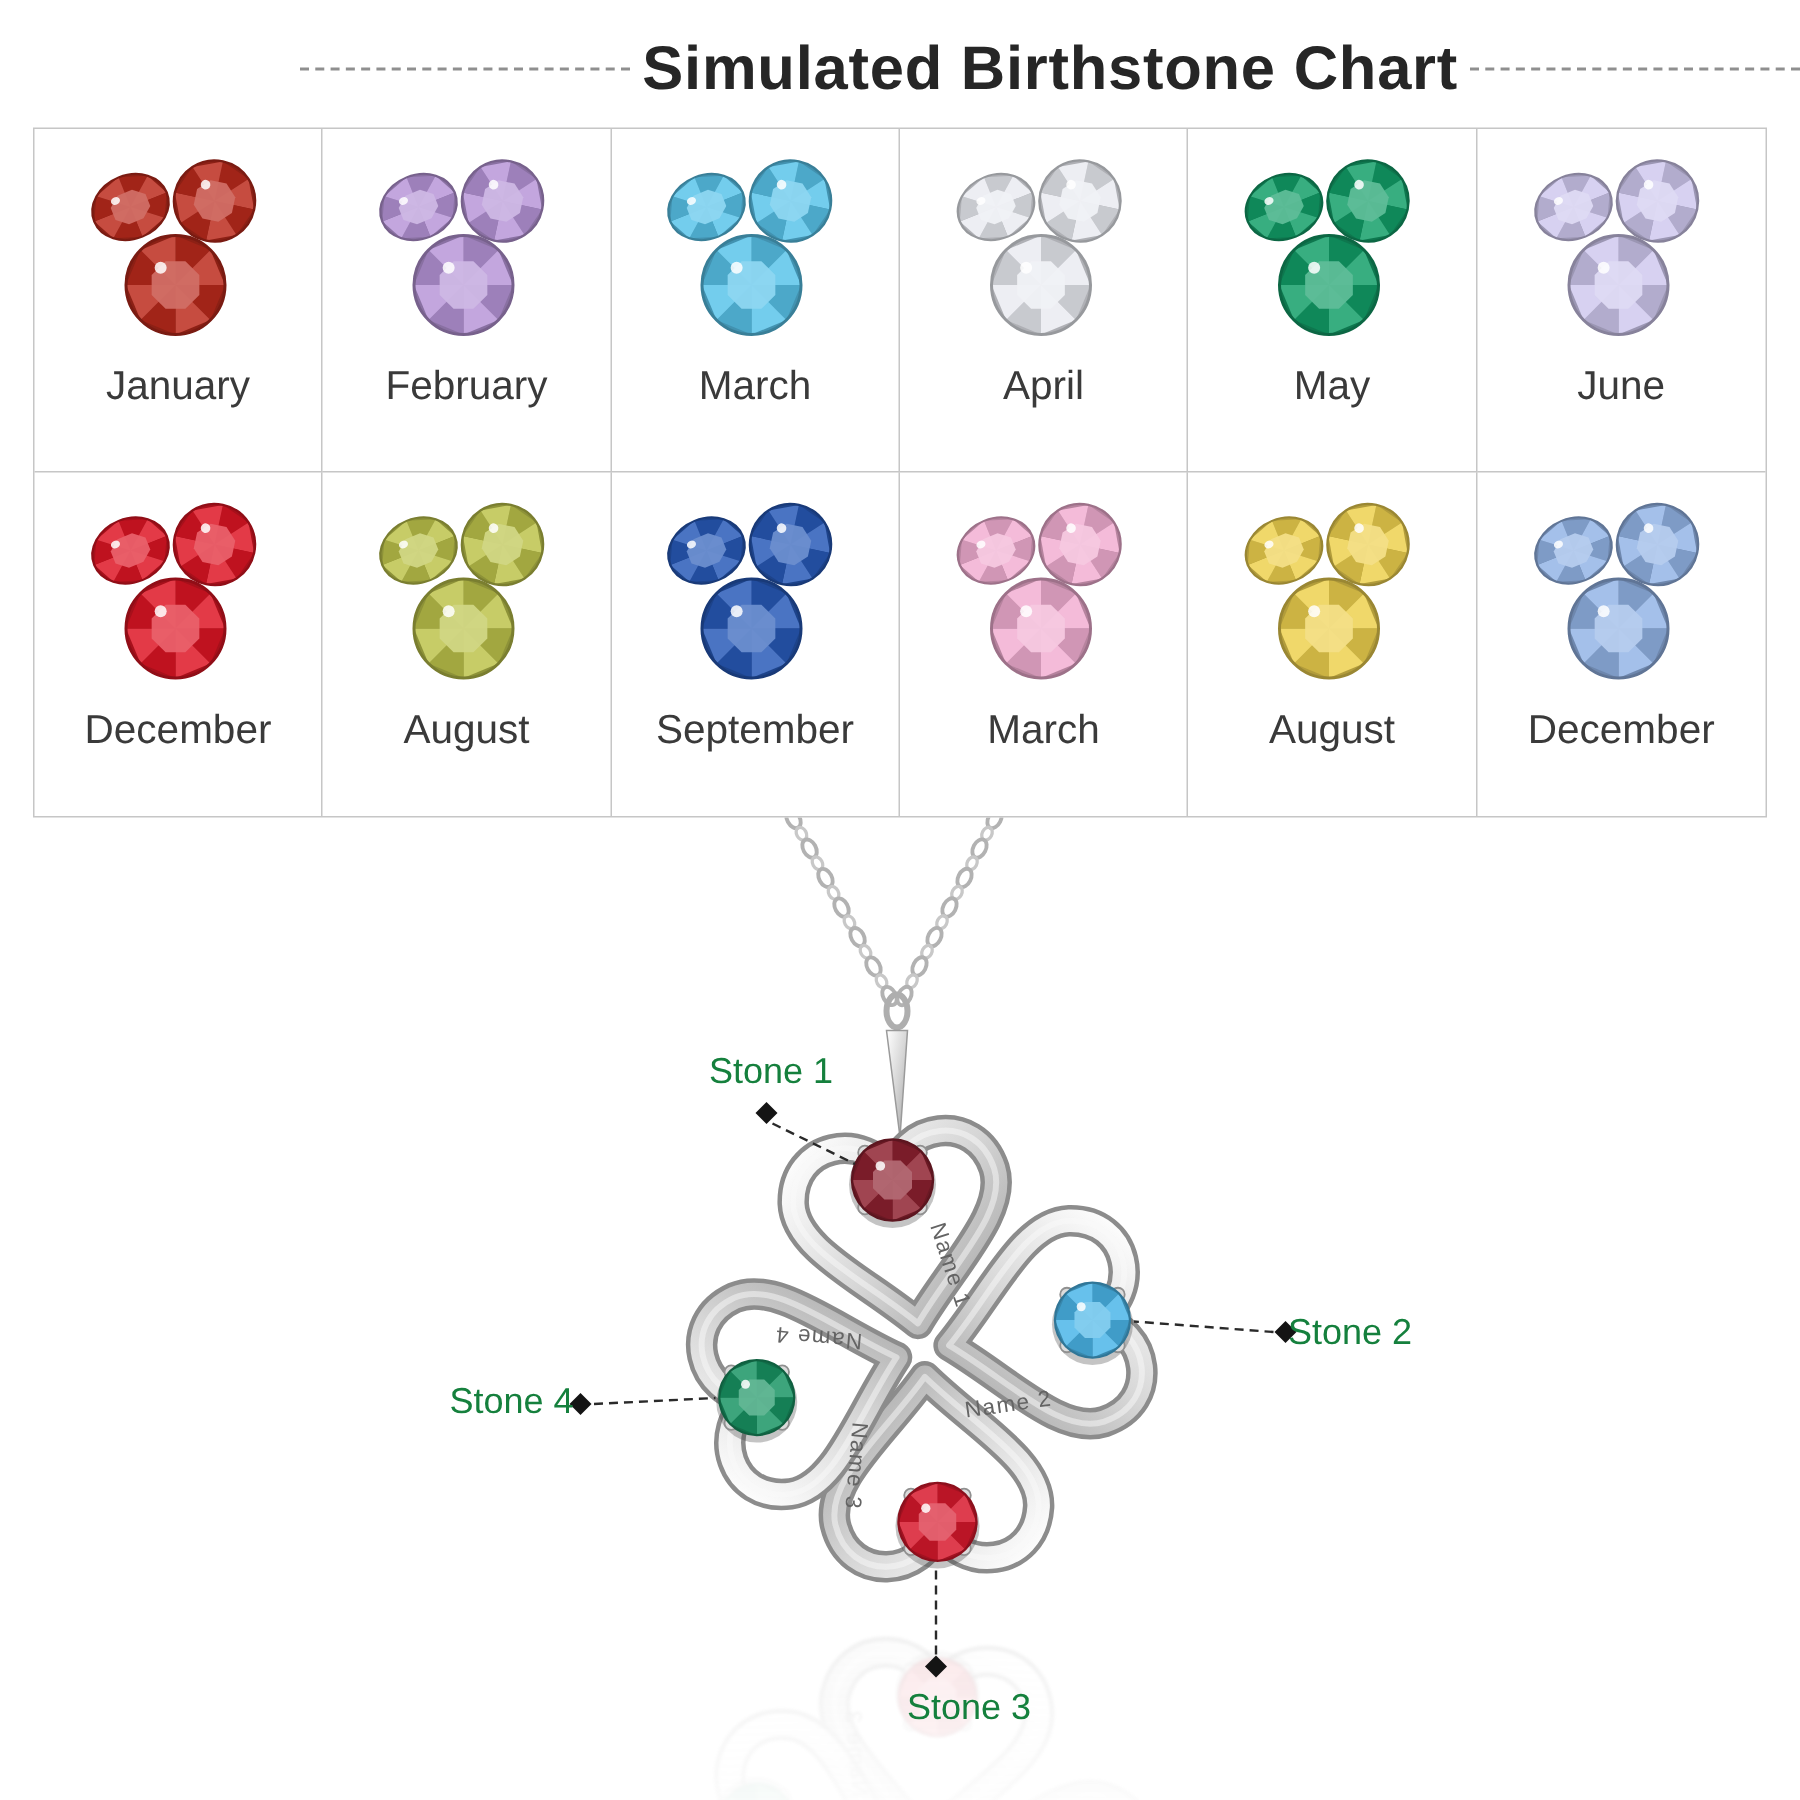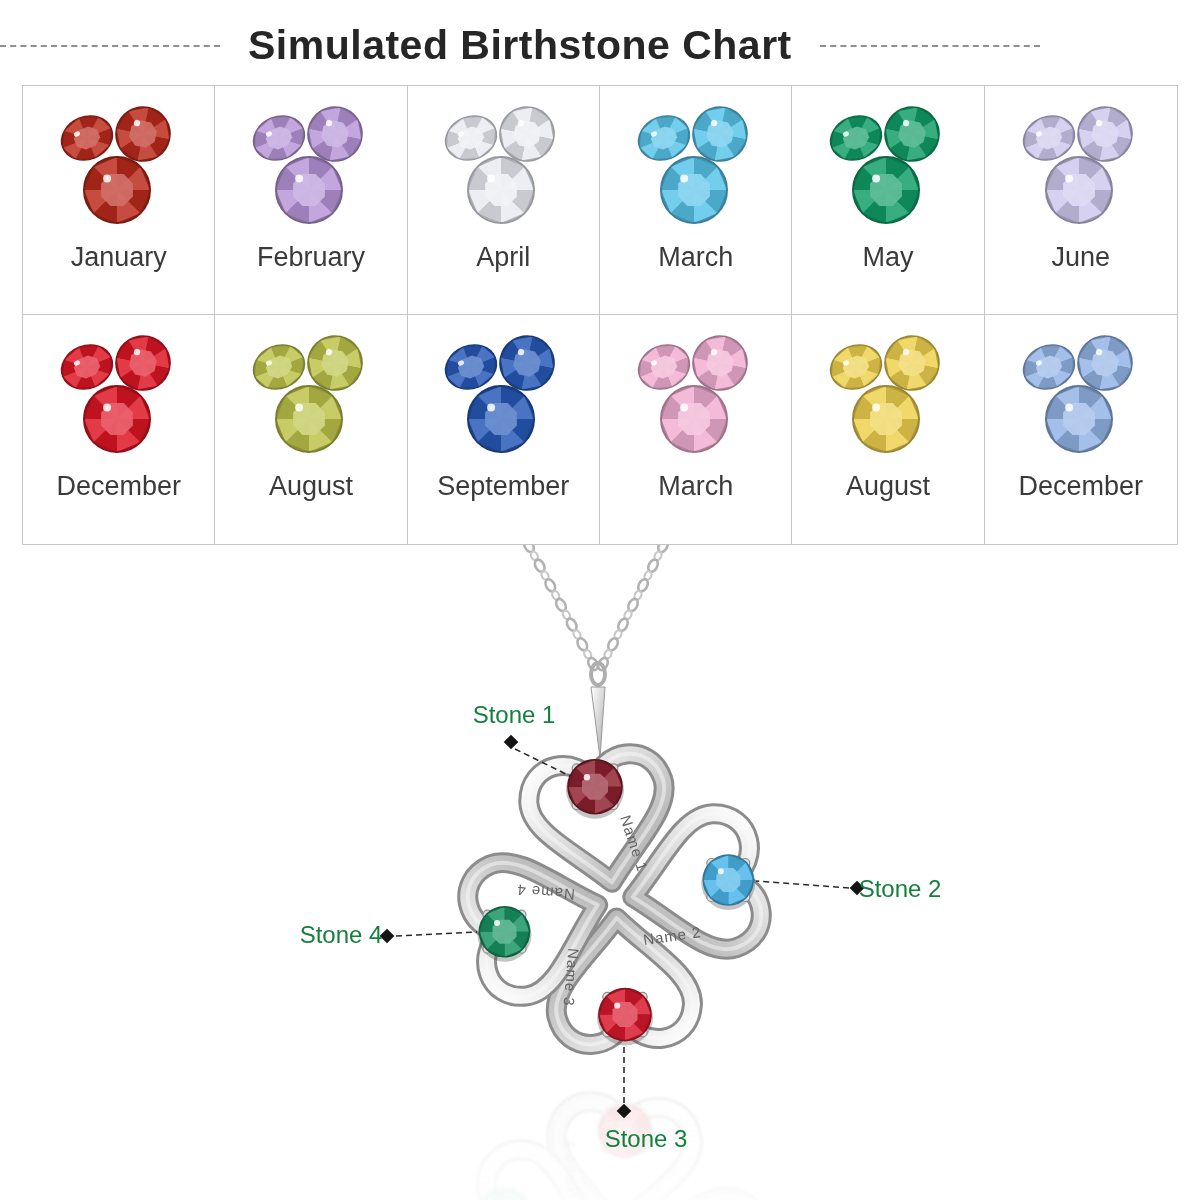--- a/index.html
+++ b/index.html
@@ -1,21 +1,21 @@
 <!DOCTYPE html>
 <html><head>
 <meta charset="utf-8">
 <style>
   *{margin:0;padding:0;box-sizing:border-box}
   html,body{width:1200px;height:1200px;background:#fff;overflow:hidden}
   body{font-family:"Liberation Sans",sans-serif;position:relative}
   .canvas{position:absolute;inset:0;background:#fff}
 
   
-  .header{position:absolute;top:22px;left:0;width:100%;display:flex;align-items:center;justify-content:flex-start;gap:28px;z-index:5}
+  .header{position:absolute;top:22px;left:0;width:100%;display:flex;align-items:center;justify-content:flex-end;gap:8px;z-index:5}
   .dash{width:220px;height:0;border-top:2px dashed #8f8f8f}
   .title{font-size:41px;font-weight:600;color:#262626;letter-spacing:.5px}
 
   
   .grid{position:absolute;left:22px;top:85px;width:1156px;height:460px;display:grid;
         grid-template-columns:repeat(6,1fr);grid-template-rows:repeat(2,1fr);
         border:1px solid #c6c6c6;background:#fff;z-index:4}
   .cell{border-right:1px solid #c6c6c6;border-bottom:1px solid #c6c6c6;display:flex;
         flex-direction:column;align-items:center;padding-top:12px}
   .cell:nth-child(6n){border-right:none}
@@ -143,20 +143,67 @@
             <polygon points="6.6,-15.9 15.9,-6.6 15.9,6.6 6.6,15.9 -6.6,15.9 -15.9,6.6 -15.9,-6.6 -6.6,-15.9" fill="rgb(206,183,228)" opacity="0.95"></polygon>
             <circle r="33" fill="none" stroke="rgb(119,97,140)" stroke-width="2.0"></circle>
             <circle cx="-9.9" cy="-11.5" r="4.0" fill="rgba(255,255,255,0.85)"></circle>
           </g>
         </svg>
         <div class="month-label">February</div>
       </div>
       <div class="cell">
         <svg class="gems" viewBox="0 0 156 136">
           <g transform="translate(46,40) rotate(-22) scale(1,0.82)">
+            <circle r="26" fill="rgb(66,146,176)"></circle>
+            <polygon points="0,0 0.0,-26.0 18.4,-18.4" fill="rgb(76,168,201)"></polygon>
+            <polygon points="0,0 18.4,-18.4 26.0,0.0" fill="rgb(115,205,237)"></polygon>
+            <polygon points="0,0 26.0,0.0 18.4,18.4" fill="rgb(76,168,201)"></polygon>
+            <polygon points="0,0 18.4,18.4 0.0,26.0" fill="rgb(115,205,237)"></polygon>
+            <polygon points="0,0 0.0,26.0 -18.4,18.4" fill="rgb(76,168,201)"></polygon>
+            <polygon points="0,0 -18.4,18.4 -26.0,0.0" fill="rgb(115,205,237)"></polygon>
+            <polygon points="0,0 -26.0,0.0 -18.4,-18.4" fill="rgb(76,168,201)"></polygon>
+            <polygon points="0,0 -18.4,-18.4 -0.0,-26.0" fill="rgb(115,205,237)"></polygon>
+            <polygon points="5.2,-12.5 12.5,-5.2 12.5,5.2 5.2,12.5 -5.2,12.5 -12.5,5.2 -12.5,-5.2 -5.2,-12.5" fill="rgb(141,214,241)" opacity="0.95"></polygon>
+            <circle r="26" fill="none" stroke="rgb(57,127,152)" stroke-width="1.6"></circle>
+            <circle cx="-7.8" cy="-9.1" r="3.1" fill="rgba(255,255,255,0.85)"></circle>
+          </g>
+          <g transform="translate(102,36) rotate(12)">
+            <circle r="27" fill="rgb(66,146,176)"></circle>
+            <polygon points="0,0 0.0,-27.0 19.1,-19.1" fill="rgb(76,168,201)"></polygon>
+            <polygon points="0,0 19.1,-19.1 27.0,0.0" fill="rgb(115,205,237)"></polygon>
+            <polygon points="0,0 27.0,0.0 19.1,19.1" fill="rgb(76,168,201)"></polygon>
+            <polygon points="0,0 19.1,19.1 0.0,27.0" fill="rgb(115,205,237)"></polygon>
+            <polygon points="0,0 0.0,27.0 -19.1,19.1" fill="rgb(76,168,201)"></polygon>
+            <polygon points="0,0 -19.1,19.1 -27.0,0.0" fill="rgb(115,205,237)"></polygon>
+            <polygon points="0,0 -27.0,0.0 -19.1,-19.1" fill="rgb(76,168,201)"></polygon>
+            <polygon points="0,0 -19.1,-19.1 -0.0,-27.0" fill="rgb(115,205,237)"></polygon>
+            <polygon points="5.4,-13.0 13.0,-5.4 13.0,5.4 5.4,13.0 -5.4,13.0 -13.0,5.4 -13.0,-5.4 -5.4,-13.0" fill="rgb(141,214,241)" opacity="0.95"></polygon>
+            <circle r="27" fill="none" stroke="rgb(57,127,152)" stroke-width="1.6"></circle>
+            <circle cx="-8.1" cy="-9.4" r="3.2" fill="rgba(255,255,255,0.85)"></circle>
+          </g>
+          <g transform="translate(76,92)">
+            <circle r="33" fill="rgb(66,146,176)"></circle>
+            <polygon points="0,0 0.0,-33.0 23.3,-23.3" fill="rgb(76,168,201)"></polygon>
+            <polygon points="0,0 23.3,-23.3 33.0,0.0" fill="rgb(115,205,237)"></polygon>
+            <polygon points="0,0 33.0,0.0 23.3,23.3" fill="rgb(76,168,201)"></polygon>
+            <polygon points="0,0 23.3,23.3 0.0,33.0" fill="rgb(115,205,237)"></polygon>
+            <polygon points="0,0 0.0,33.0 -23.3,23.3" fill="rgb(76,168,201)"></polygon>
+            <polygon points="0,0 -23.3,23.3 -33.0,0.0" fill="rgb(115,205,237)"></polygon>
+            <polygon points="0,0 -33.0,0.0 -23.3,-23.3" fill="rgb(76,168,201)"></polygon>
+            <polygon points="0,0 -23.3,-23.3 -0.0,-33.0" fill="rgb(115,205,237)"></polygon>
+            <polygon points="6.6,-15.9 15.9,-6.6 15.9,6.6 6.6,15.9 -6.6,15.9 -15.9,6.6 -15.9,-6.6 -6.6,-15.9" fill="rgb(141,214,241)" opacity="0.95"></polygon>
+            <circle r="33" fill="none" stroke="rgb(57,127,152)" stroke-width="2.0"></circle>
+            <circle cx="-9.9" cy="-11.5" r="4.0" fill="rgba(255,255,255,0.85)"></circle>
+          </g>
+        </svg>
+        <div class="month-label">March</div>
+      </div>
+      <div class="cell">
+        <svg class="gems" viewBox="0 0 156 136">
+          <g transform="translate(46,40) rotate(-22) scale(1,0.82)">
             <circle r="26" fill="rgb(175,176,181)"></circle>
             <polygon points="0,0 0.0,-26.0 18.4,-18.4" fill="rgb(200,202,207)"></polygon>
             <polygon points="0,0 18.4,-18.4 26.0,0.0" fill="rgb(237,238,243)"></polygon>
             <polygon points="0,0 26.0,0.0 18.4,18.4" fill="rgb(200,202,207)"></polygon>
             <polygon points="0,0 18.4,18.4 0.0,26.0" fill="rgb(237,238,243)"></polygon>
             <polygon points="0,0 0.0,26.0 -18.4,18.4" fill="rgb(200,202,207)"></polygon>
             <polygon points="0,0 -18.4,18.4 -26.0,0.0" fill="rgb(237,238,243)"></polygon>
             <polygon points="0,0 -26.0,0.0 -18.4,-18.4" fill="rgb(200,202,207)"></polygon>
             <polygon points="0,0 -18.4,-18.4 -0.0,-26.0" fill="rgb(237,238,243)"></polygon>
             <polygon points="5.2,-12.5 12.5,-5.2 12.5,5.2 5.2,12.5 -5.2,12.5 -12.5,5.2 -12.5,-5.2 -5.2,-12.5" fill="rgb(240,241,245)" opacity="0.95"></polygon>
@@ -186,67 +233,20 @@
             <polygon points="0,0 0.0,33.0 -23.3,23.3" fill="rgb(200,202,207)"></polygon>
             <polygon points="0,0 -23.3,23.3 -33.0,0.0" fill="rgb(237,238,243)"></polygon>
             <polygon points="0,0 -33.0,0.0 -23.3,-23.3" fill="rgb(200,202,207)"></polygon>
             <polygon points="0,0 -23.3,-23.3 -0.0,-33.0" fill="rgb(237,238,243)"></polygon>
             <polygon points="6.6,-15.9 15.9,-6.6 15.9,6.6 6.6,15.9 -6.6,15.9 -15.9,6.6 -15.9,-6.6 -6.6,-15.9" fill="rgb(240,241,245)" opacity="0.95"></polygon>
             <circle r="33" fill="none" stroke="rgb(151,153,157)" stroke-width="2.0"></circle>
             <circle cx="-9.9" cy="-11.5" r="4.0" fill="rgba(255,255,255,0.85)"></circle>
           </g>
         </svg>
         <div class="month-label">April</div>
-      </div>
-      <div class="cell">
-        <svg class="gems" viewBox="0 0 156 136">
-          <g transform="translate(46,40) rotate(-22) scale(1,0.82)">
-            <circle r="26" fill="rgb(66,146,176)"></circle>
-            <polygon points="0,0 0.0,-26.0 18.4,-18.4" fill="rgb(76,168,201)"></polygon>
-            <polygon points="0,0 18.4,-18.4 26.0,0.0" fill="rgb(115,205,237)"></polygon>
-            <polygon points="0,0 26.0,0.0 18.4,18.4" fill="rgb(76,168,201)"></polygon>
-            <polygon points="0,0 18.4,18.4 0.0,26.0" fill="rgb(115,205,237)"></polygon>
-            <polygon points="0,0 0.0,26.0 -18.4,18.4" fill="rgb(76,168,201)"></polygon>
-            <polygon points="0,0 -18.4,18.4 -26.0,0.0" fill="rgb(115,205,237)"></polygon>
-            <polygon points="0,0 -26.0,0.0 -18.4,-18.4" fill="rgb(76,168,201)"></polygon>
-            <polygon points="0,0 -18.4,-18.4 -0.0,-26.0" fill="rgb(115,205,237)"></polygon>
-            <polygon points="5.2,-12.5 12.5,-5.2 12.5,5.2 5.2,12.5 -5.2,12.5 -12.5,5.2 -12.5,-5.2 -5.2,-12.5" fill="rgb(141,214,241)" opacity="0.95"></polygon>
-            <circle r="26" fill="none" stroke="rgb(57,127,152)" stroke-width="1.6"></circle>
-            <circle cx="-7.8" cy="-9.1" r="3.1" fill="rgba(255,255,255,0.85)"></circle>
-          </g>
-          <g transform="translate(102,36) rotate(12)">
-            <circle r="27" fill="rgb(66,146,176)"></circle>
-            <polygon points="0,0 0.0,-27.0 19.1,-19.1" fill="rgb(76,168,201)"></polygon>
-            <polygon points="0,0 19.1,-19.1 27.0,0.0" fill="rgb(115,205,237)"></polygon>
-            <polygon points="0,0 27.0,0.0 19.1,19.1" fill="rgb(76,168,201)"></polygon>
-            <polygon points="0,0 19.1,19.1 0.0,27.0" fill="rgb(115,205,237)"></polygon>
-            <polygon points="0,0 0.0,27.0 -19.1,19.1" fill="rgb(76,168,201)"></polygon>
-            <polygon points="0,0 -19.1,19.1 -27.0,0.0" fill="rgb(115,205,237)"></polygon>
-            <polygon points="0,0 -27.0,0.0 -19.1,-19.1" fill="rgb(76,168,201)"></polygon>
-            <polygon points="0,0 -19.1,-19.1 -0.0,-27.0" fill="rgb(115,205,237)"></polygon>
-            <polygon points="5.4,-13.0 13.0,-5.4 13.0,5.4 5.4,13.0 -5.4,13.0 -13.0,5.4 -13.0,-5.4 -5.4,-13.0" fill="rgb(141,214,241)" opacity="0.95"></polygon>
-            <circle r="27" fill="none" stroke="rgb(57,127,152)" stroke-width="1.6"></circle>
-            <circle cx="-8.1" cy="-9.4" r="3.2" fill="rgba(255,255,255,0.85)"></circle>
-          </g>
-          <g transform="translate(76,92)">
-            <circle r="33" fill="rgb(66,146,176)"></circle>
-            <polygon points="0,0 0.0,-33.0 23.3,-23.3" fill="rgb(76,168,201)"></polygon>
-            <polygon points="0,0 23.3,-23.3 33.0,0.0" fill="rgb(115,205,237)"></polygon>
-            <polygon points="0,0 33.0,0.0 23.3,23.3" fill="rgb(76,168,201)"></polygon>
-            <polygon points="0,0 23.3,23.3 0.0,33.0" fill="rgb(115,205,237)"></polygon>
-            <polygon points="0,0 0.0,33.0 -23.3,23.3" fill="rgb(76,168,201)"></polygon>
-            <polygon points="0,0 -23.3,23.3 -33.0,0.0" fill="rgb(115,205,237)"></polygon>
-            <polygon points="0,0 -33.0,0.0 -23.3,-23.3" fill="rgb(76,168,201)"></polygon>
-            <polygon points="0,0 -23.3,-23.3 -0.0,-33.0" fill="rgb(115,205,237)"></polygon>
-            <polygon points="6.6,-15.9 15.9,-6.6 15.9,6.6 6.6,15.9 -6.6,15.9 -15.9,6.6 -15.9,-6.6 -6.6,-15.9" fill="rgb(141,214,241)" opacity="0.95"></polygon>
-            <circle r="33" fill="none" stroke="rgb(57,127,152)" stroke-width="2.0"></circle>
-            <circle cx="-9.9" cy="-11.5" r="4.0" fill="rgba(255,255,255,0.85)"></circle>
-          </g>
-        </svg>
-        <div class="month-label">March</div>
       </div>
       <div class="cell">
         <svg class="gems" viewBox="0 0 156 136">
           <g transform="translate(46,40) rotate(-22) scale(1,0.82)">
             <circle r="26" fill="rgb(14,119,78)"></circle>
             <polygon points="0,0 0.0,-26.0 18.4,-18.4" fill="rgb(15,136,89)"></polygon>
             <polygon points="0,0 18.4,-18.4 26.0,0.0" fill="rgb(56,174,128)"></polygon>
             <polygon points="0,0 26.0,0.0 18.4,18.4" fill="rgb(15,136,89)"></polygon>
             <polygon points="0,0 18.4,18.4 0.0,26.0" fill="rgb(56,174,128)"></polygon>
             <polygon points="0,0 0.0,26.0 -18.4,18.4" fill="rgb(15,136,89)"></polygon>

